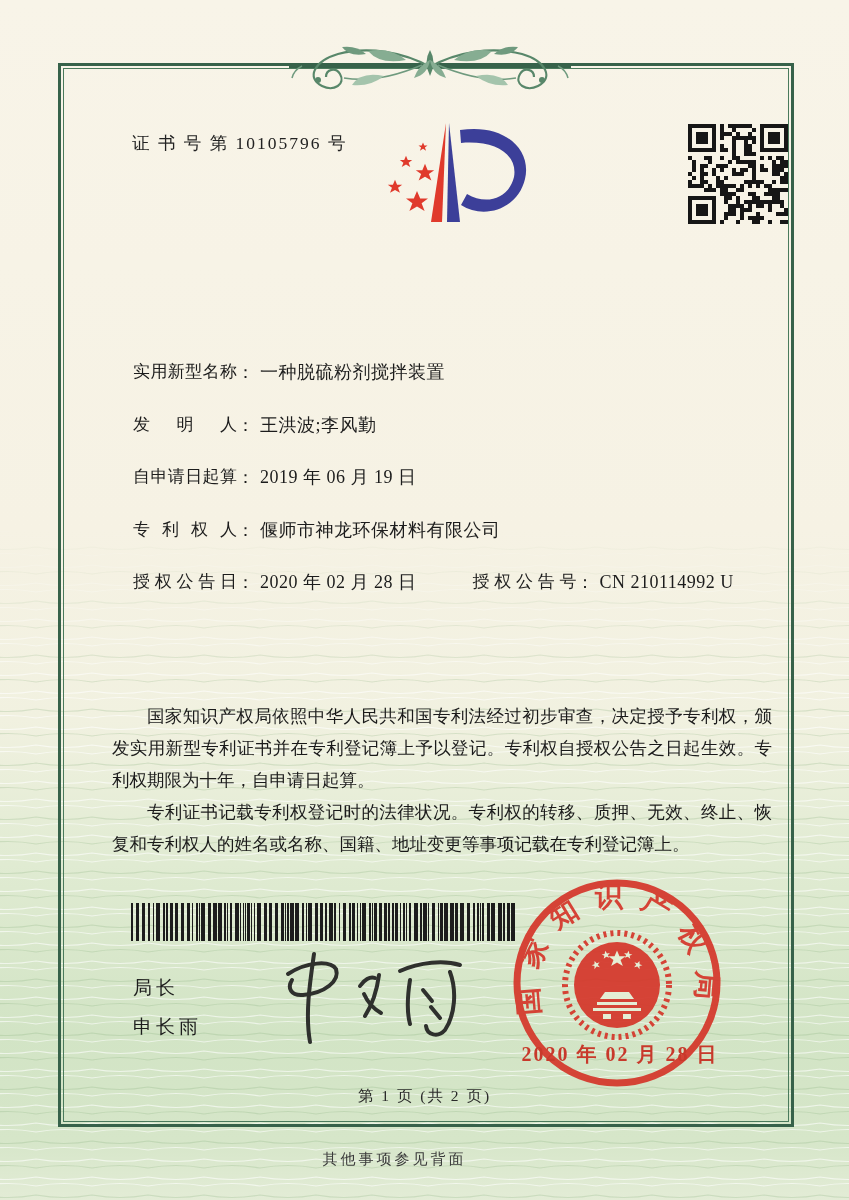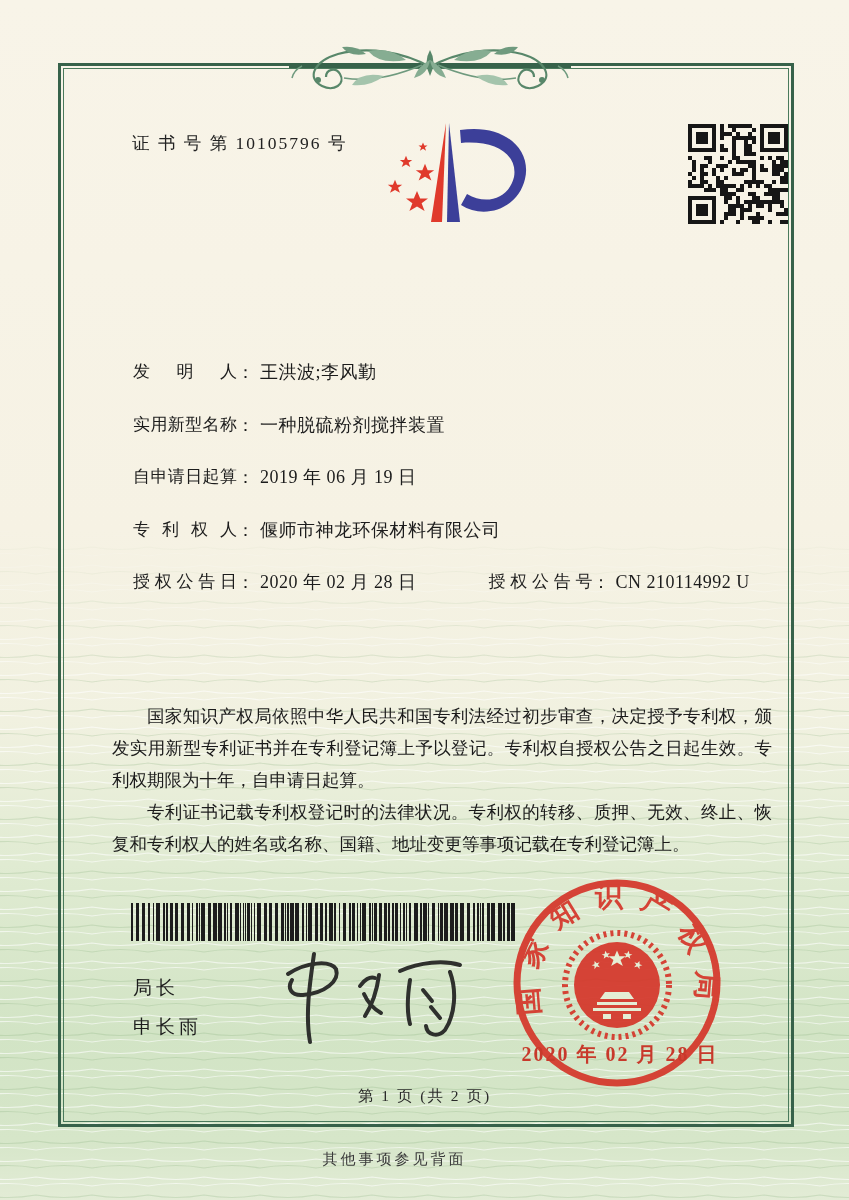--- a/index.html
+++ b/index.html
@@ -25,21 +25,21 @@
   svg.qr{position:absolute;left:688px;top:124px;width:100px;height:100px;}
   .title{
     position:absolute;left:0;top:254px;width:849px;text-align:center;
     font-size:41px;font-weight:700;letter-spacing:10px;color:#141414;
   }
   .fields{position:absolute;left:133px;top:360px;width:640px;color:#1c1c1c;}
   .frow{margin-bottom:27.5px;line-height:24px;font-size:17px;white-space:nowrap;}
   .flabel{display:inline-block;width:104px;text-align:justify;text-align-last:justify;vertical-align:top;}
   .colon{display:inline-block;margin-right:6px;}
   .fvalue{font-size:18px;letter-spacing:0.5px;}
-  .flabel2{display:inline-block;width:104px;margin-left:72px;text-align:justify;text-align-last:justify;vertical-align:top;}
+  .flabel2{display:inline-block;width:104px;margin-left:56px;text-align:justify;text-align-last:justify;vertical-align:top;}
   .body-text{position:absolute;left:112px;top:700px;width:660px;font-size:17.5px;line-height:32px;color:#1a1a1a;text-align:justify;}
   .body-text p{margin:0;text-indent:2em;}
   .barcode{position:absolute;left:131px;top:903px;width:392px;height:38px;font-size:0;white-space:nowrap;overflow:hidden;}
   .barcode i{display:inline-block;height:100%;background:#1c1c1c;}
   .director-title{position:absolute;left:133px;top:975px;font-size:19px;letter-spacing:4px;color:#1c1c1c;}
   .director-name{position:absolute;left:133px;top:1014px;font-size:19px;letter-spacing:4px;color:#1c1c1c;}
   svg.signature{position:absolute;left:252px;top:942px;width:230px;height:118px;}
   svg.seal{position:absolute;left:511px;top:877px;width:212px;height:212px;opacity:0.93;}
   .seal-date{position:absolute;left:514px;top:1041px;width:212px;text-align:center;font-size:20px;letter-spacing:2px;color:#c8392b;font-weight:600;}
   .page-num{position:absolute;left:0;top:1086px;width:849px;text-align:center;font-size:15.5px;letter-spacing:2px;color:#2a2a2a;}
@@ -476,24 +476,24 @@
       <rect x="64" y="96" width="4" height="4"></rect>
       <rect x="68" y="96" width="4" height="4"></rect>
       <rect x="80" y="96" width="4" height="4"></rect>
       <rect x="92" y="96" width="4" height="4"></rect>
       <rect x="96" y="96" width="4" height="4"></rect>
     </svg>
 
 
   <div class="fields">
     <div class="frow">
-      <span class="flabel">发明人</span><span class="colon">：</span><span class="fvalue">王洪波;李风勤</span>
+      <span class="flabel">实用新型名称</span><span class="colon">：</span><span class="fvalue">一种脱硫粉剂搅拌装置</span>
     </div>
     <div class="frow">
-      <span class="flabel">实用新型名称</span><span class="colon">：</span><span class="fvalue">一种脱硫粉剂搅拌装置</span>
+      <span class="flabel">发明人</span><span class="colon">：</span><span class="fvalue">王洪波;李风勤</span>
     </div>
     <div class="frow">
       <span class="flabel">自申请日起算</span><span class="colon">：</span><span class="fvalue">2019 年 06 月 19 日</span>
     </div>
     <div class="frow">
       <span class="flabel">专利权人</span><span class="colon">：</span><span class="fvalue">偃师市神龙环保材料有限公司</span>
     </div>
     <div class="frow">
       <span class="flabel">授权公告日</span><span class="colon">：</span><span class="fvalue">2020 年 02 月 28 日</span><span class="flabel2">授权公告号</span><span class="colon">：</span><span class="fvalue">CN 210114992 U</span>
     </div>

